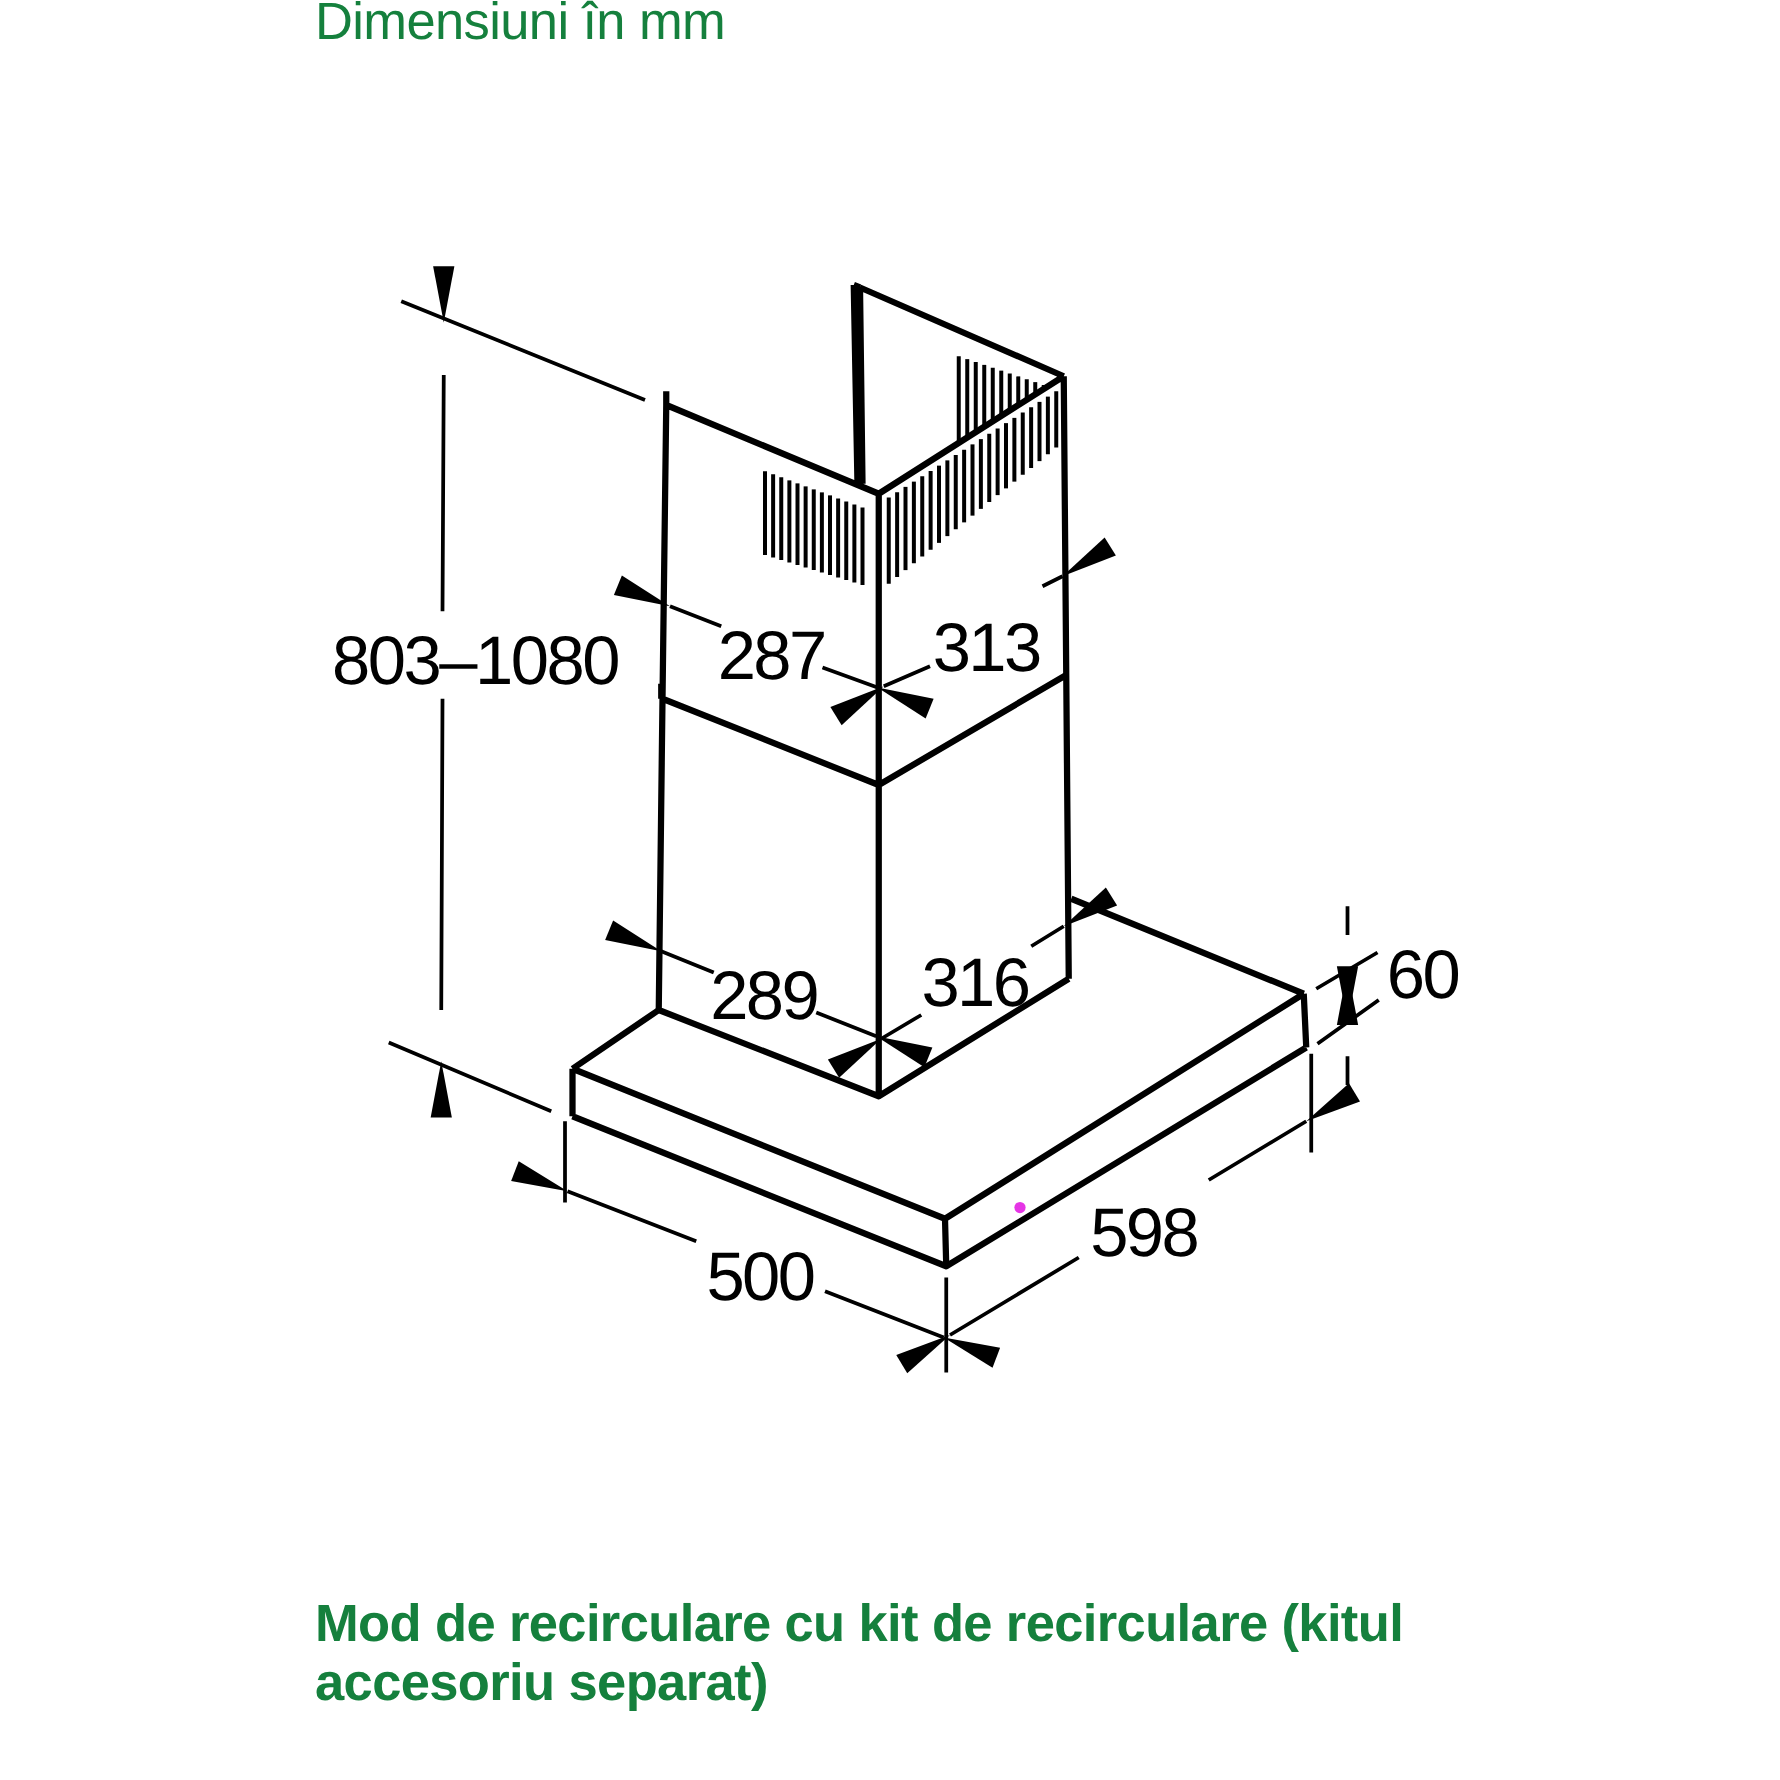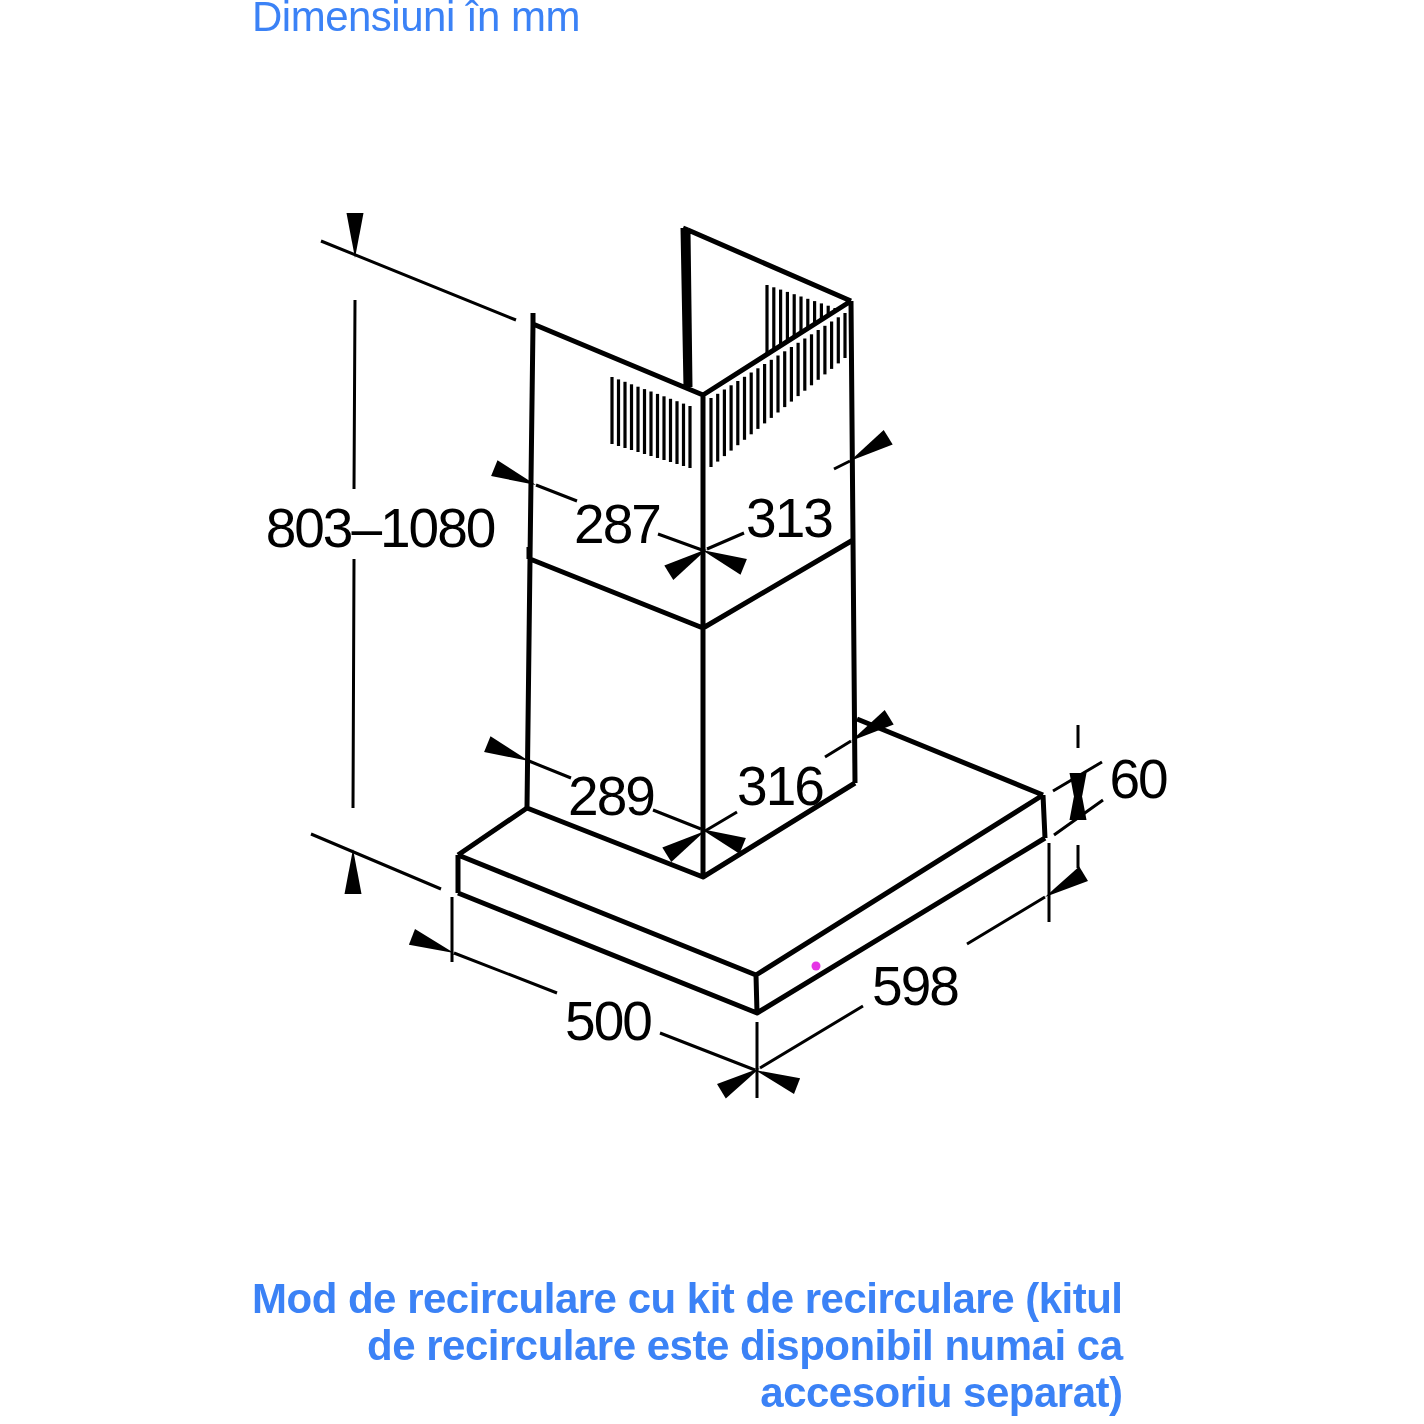--- a/index.html
+++ b/index.html
@@ -1,17 +1,17 @@
 <!DOCTYPE html>
 <html><head>
 <meta charset="utf-8">
 <style>
   html,body{margin:0;padding:0;background:#fff;width:1424px;height:1424px;overflow:hidden;}
   #page{position:relative;width:1152px;height:1424px;background:#ffffff;
-        font-family:"Liberation Sans",sans-serif;color:#3b82f6;text-align:right;}
+        font-family:"Liberation Sans",sans-serif;color:#15803d;}
   #header{position:absolute;left:252px;top:-6px;font-size:42px;line-height:45px;letter-spacing:-0.5px;}
   #header .l1{font-weight:400;}
   #header .l2{font-weight:700;}
   #caption{position:absolute;left:252px;top:1275px;font-size:42px;line-height:47px;letter-spacing:-0.5px;font-weight:700;}
   svg{position:absolute;left:0;top:0;}
   svg text{font-family:"Liberation Sans",sans-serif;font-size:55px;letter-spacing:-2px;fill:#000;}
 </style>
 </head>
 <body>
 
@@ -134,17 +134,16 @@
     <text x="780" y="805" text-anchor="middle">316</text>
     <text x="1138" y="798" text-anchor="middle">60</text>
     <text x="608" y="1040" text-anchor="middle">500</text>
     <text x="915" y="1005" text-anchor="middle">598</text>
 
     <circle cx="816" cy="966" r="4.5" fill="#e535e5"></circle>
   </svg>
 
   <div id="caption">
     <div>Mod de recirculare cu kit de recirculare (kitul</div>
-    <div>de recirculare este disponibil numai ca</div>
     <div>accesoriu separat)</div>
   </div>
 
 </div>
 
 </body></html>

